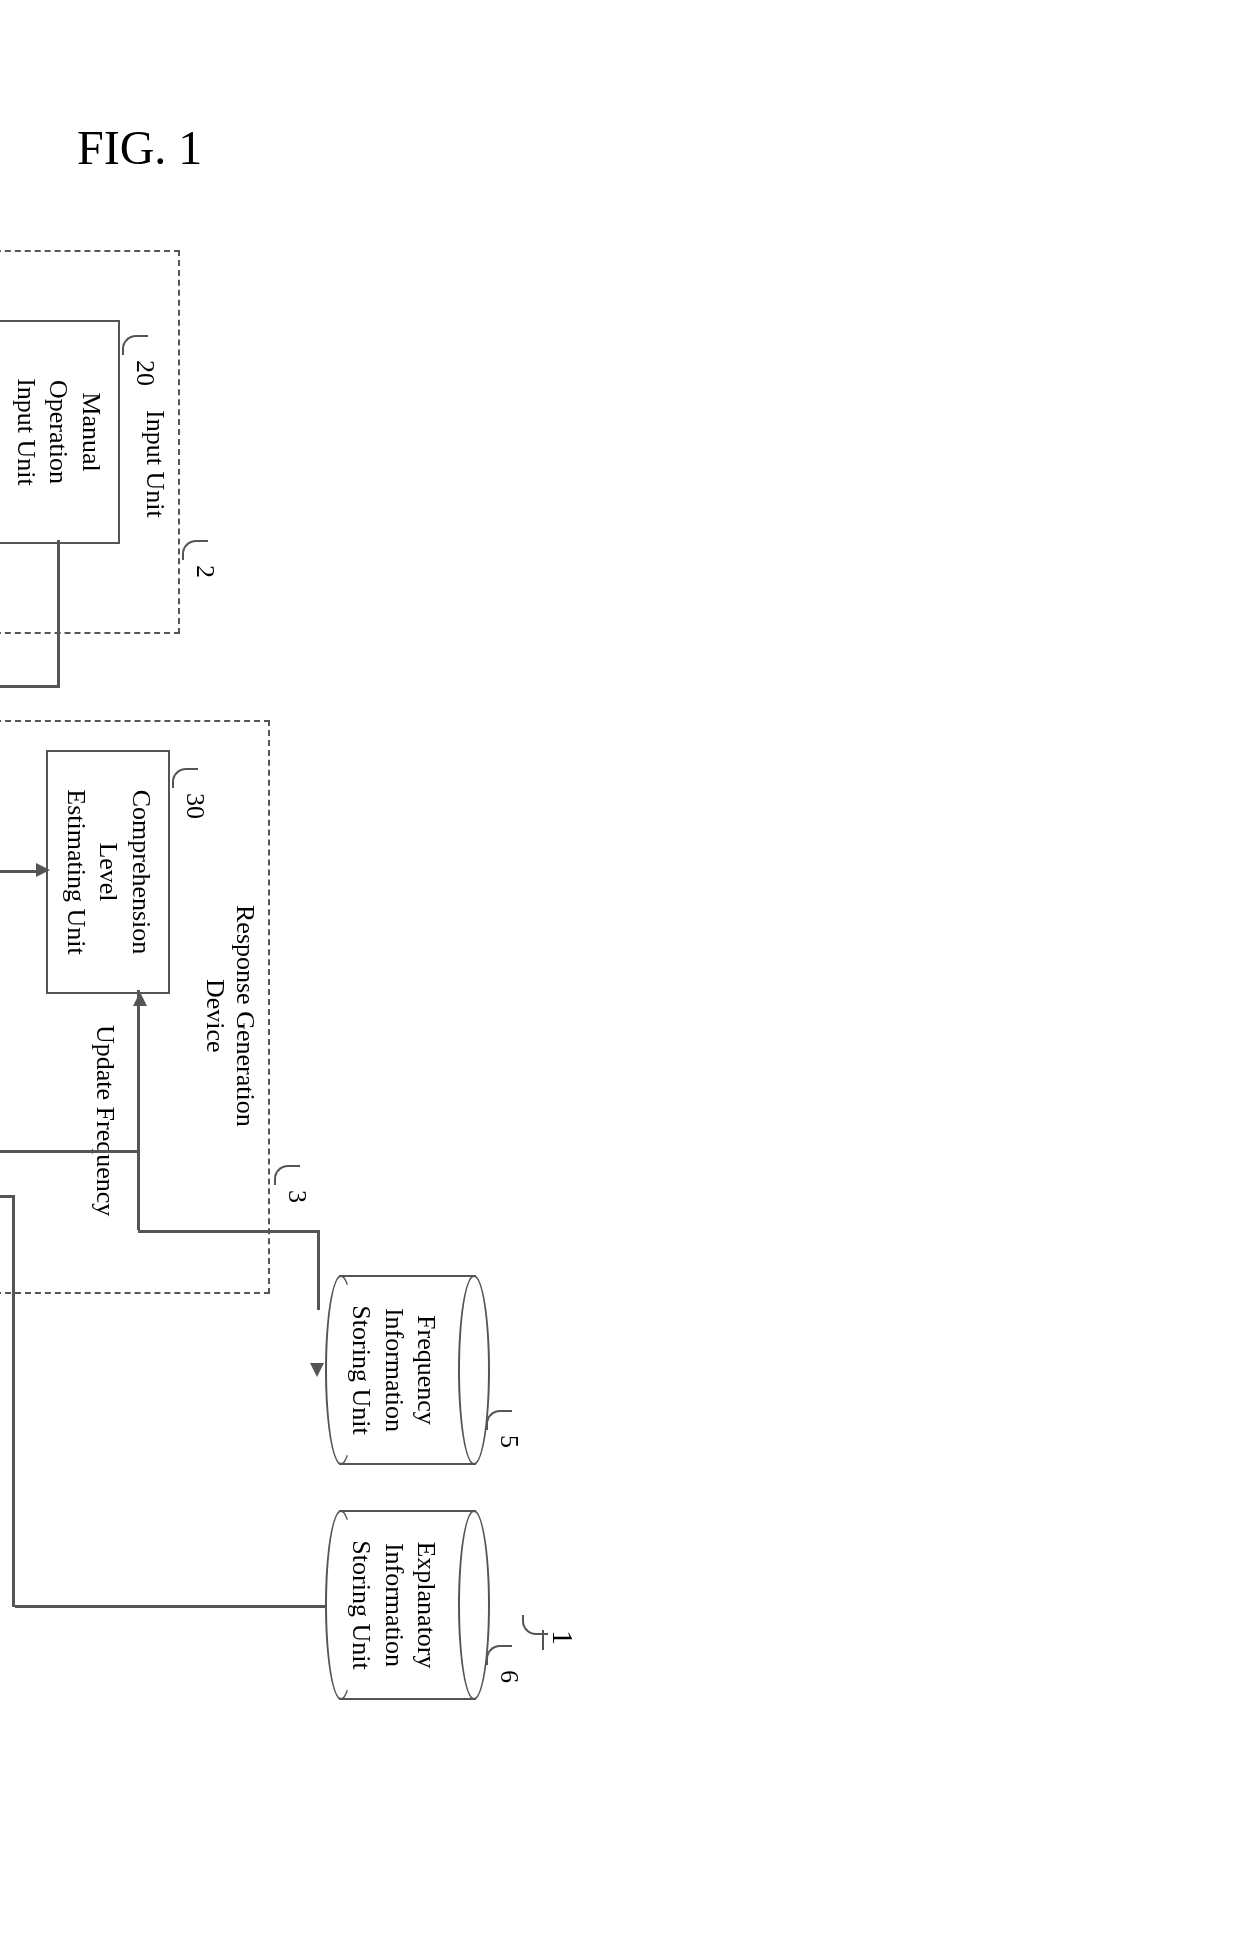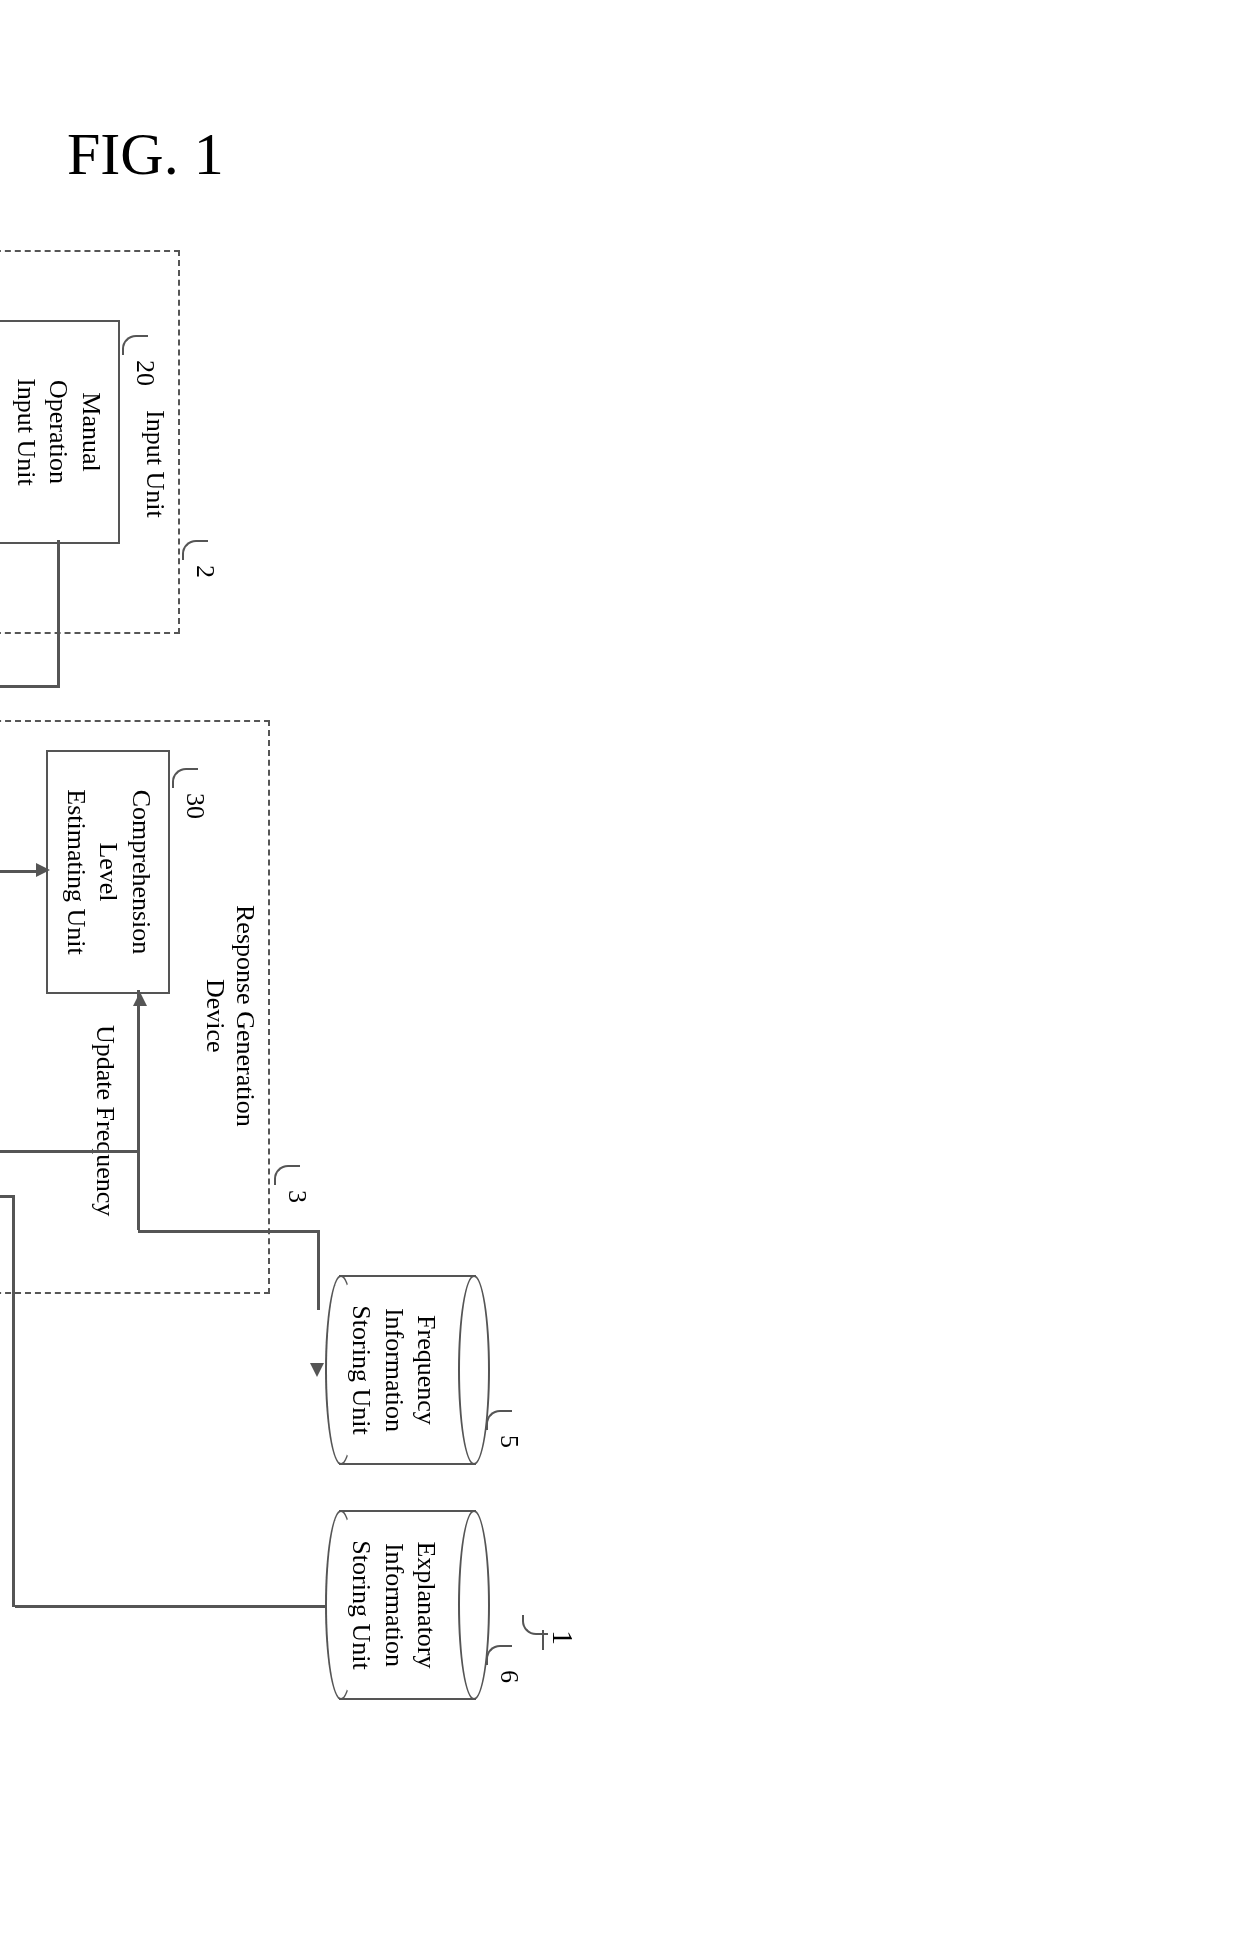--- a/index.html
+++ b/index.html
@@ -1,17 +1,17 @@
 <!DOCTYPE html>
 <html><head>
 <meta charset="utf-8">
 <style>
   html,body{margin:0;padding:0;background:#fff;font-family:"Times New Roman",serif}
   .page{position:relative;width:1240px;height:1934px}
-  .fig-title{position:absolute;left:67px;top:120px;font-size:60px;font-weight:400}
+  .fig-title{position:absolute;left:77px;top:120px;font-size:48px;font-weight:400}
   .diagram{position:absolute;left:620px;top:210px;width:1534px;height:1080px;transform:rotate(90deg);transform-origin:0 0}
   .box{position:absolute;border:2.5px solid #555;background:#fff;text-align:center;display:flex;align-items:center;justify-content:center;line-height:1.25}
   .dashed{border-style:dashed}
   .label{position:absolute;font-size:26px;white-space:nowrap}
   .label.c{text-align:center}
   .tick{position:absolute;width:18px;height:24px;border-left:2px solid #555;border-bottom:2px solid #555;border-bottom-left-radius:14px}
   .arrow{position:absolute;background:#555}
   .arrow.h{height:2.5px}
   .arrow.v{width:2.5px}
   .ah{position:absolute;width:0;height:0;border-style:solid}

